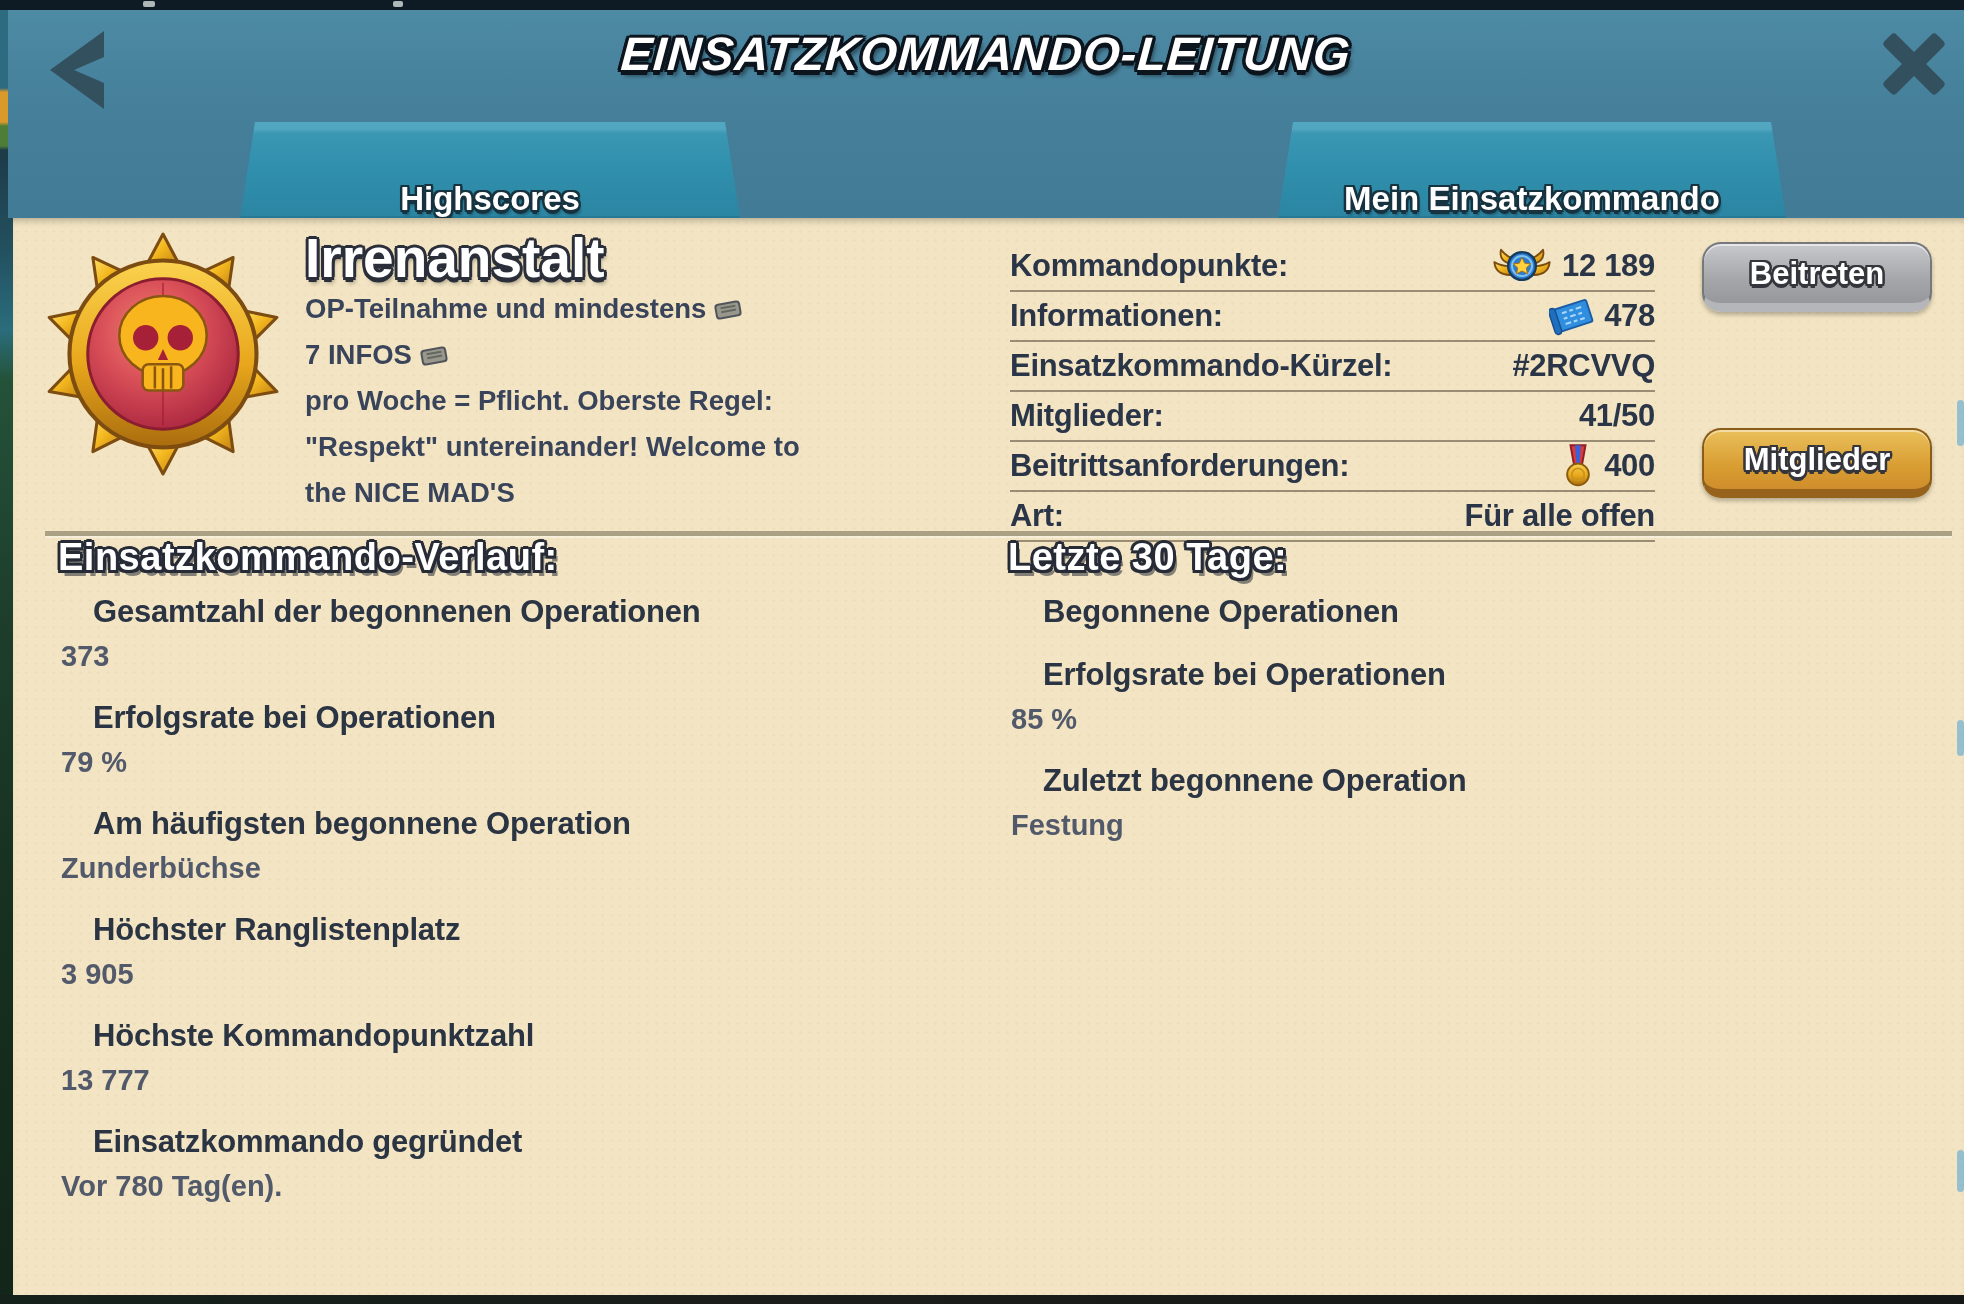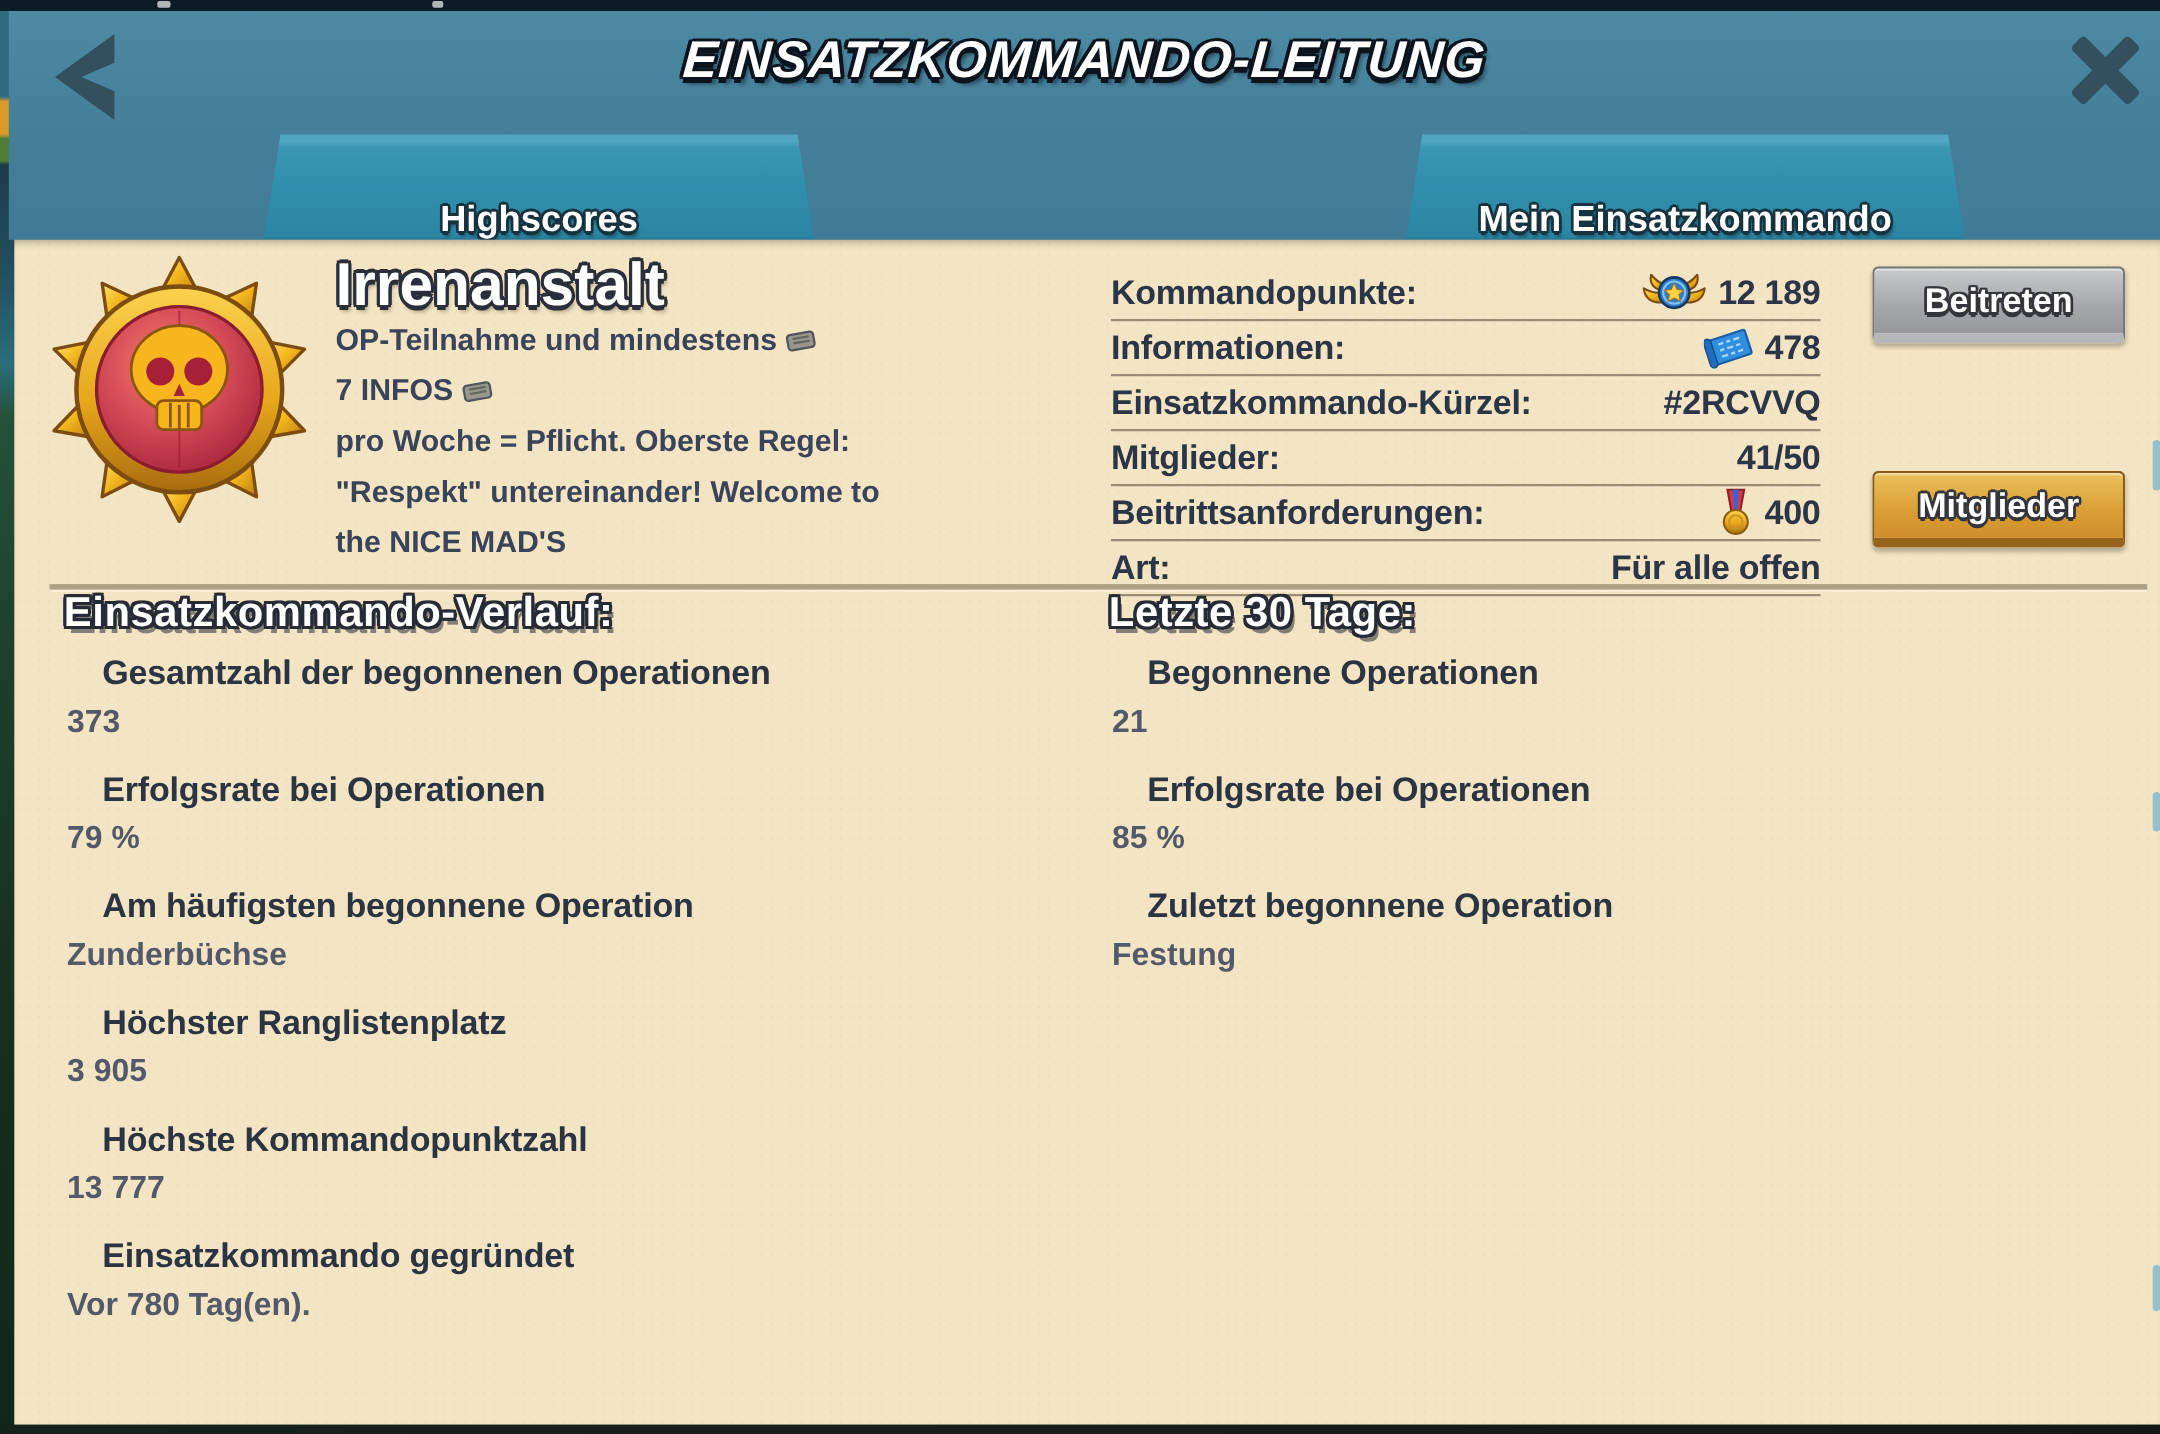--- a/index.html
+++ b/index.html
@@ -64,21 +64,21 @@
   
   .stats{position:absolute;left:997px;top:24px;width:645px;}
   .stat-row{display:flex;align-items:center;height:48px;
     border-bottom:2px solid rgba(104,95,72,.65);}
   .stat-row .lbl{font-size:31px;font-weight:800;color:#2b3548;letter-spacing:-.3px;}
   .stat-row .sp{flex:1;}
   .stat-row .ic{display:flex;margin-right:9px;}
   .stat-row .val{font-size:31px;font-weight:700;color:#2b3548;letter-spacing:-.3px;text-align:right;}
 
   
-  .btn{position:absolute;left:1689px;width:230px;height:70px;border-radius:6px;cursor:pointer;
+  .btn{position:absolute;left:1689px;width:230px;height:70px;border-radius:19px;cursor:pointer;
     display:flex;align-items:center;justify-content:center;box-sizing:border-box;
     font-size:31px;font-weight:800;color:#fff;}
   .btn .btxt{--oc:#35363c;
     text-shadow:-2px -2px 0 var(--oc),2px -2px 0 var(--oc),-2px 2px 0 var(--oc),2px 2px 0 var(--oc),
       -2.5px 0 0 var(--oc),2.5px 0 0 var(--oc),0 -2.5px 0 var(--oc),0 2.5px 0 var(--oc),
       0 4px 0 var(--oc);}
   .btn-gray{top:24px;border:2px solid #77787d;border-bottom:9px solid #b5b6b9;
     background:linear-gradient(180deg,#c8c9cc 0%,#a5a6aa 60%,#97989c 100%);
     box-shadow:inset 0 2px 0 rgba(255,255,255,.55),0 3px 4px rgba(0,0,0,.25);}
   .btn-gold{top:210px;border:2px solid #8a5c1a;border-bottom:9px solid #96621c;
@@ -300,21 +300,20 @@
       </div>
       <div class="stat-item">
         <div class="si-label">Einsatzkommando gegründet</div>
         <div class="si-value">Vor 780 Tag(en).</div>
       </div>
     </div>
 
     <div class="col c-right">
       <div class="stat-item">
         <div class="si-label">Begonnene Operationen</div>
-        <div class="si-value">21</div>
       </div>
       <div class="stat-item">
         <div class="si-label">Erfolgsrate bei Operationen</div>
         <div class="si-value">85 %</div>
       </div>
       <div class="stat-item">
         <div class="si-label">Zuletzt begonnene Operation</div>
         <div class="si-value">Festung</div>
       </div>
     </div>

